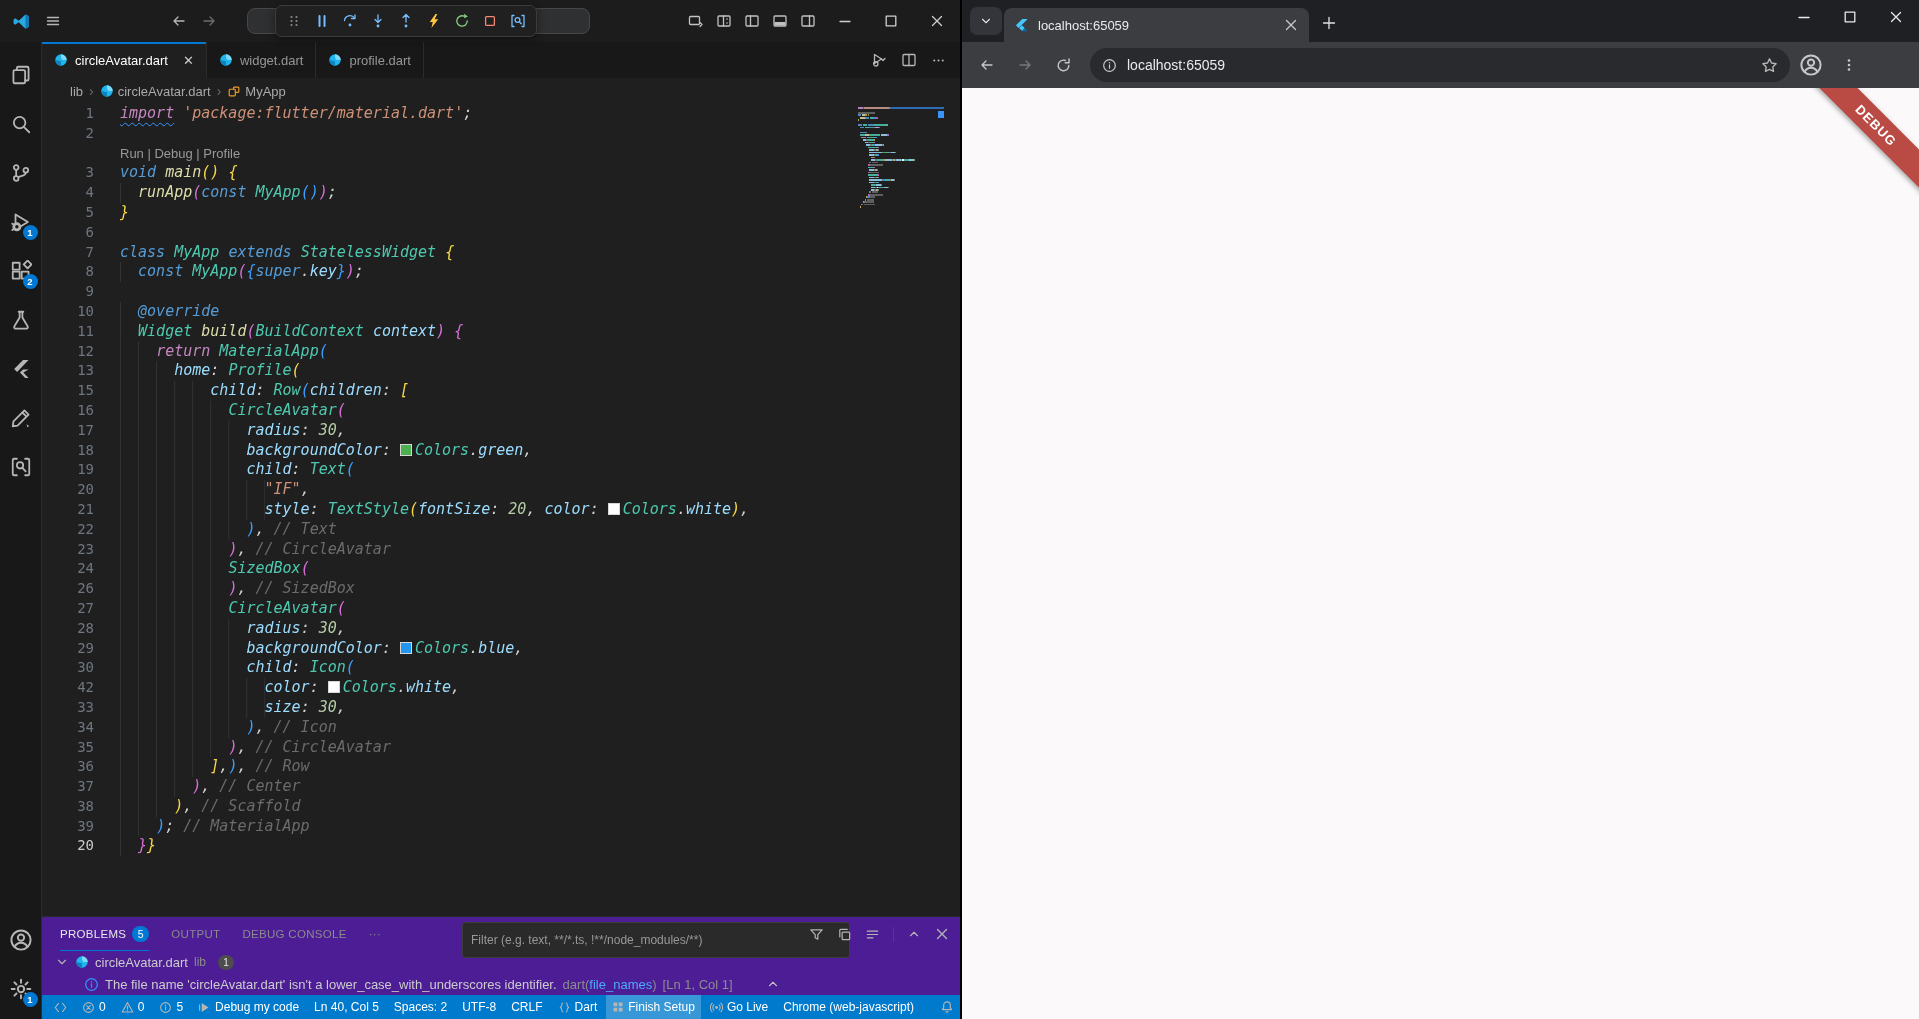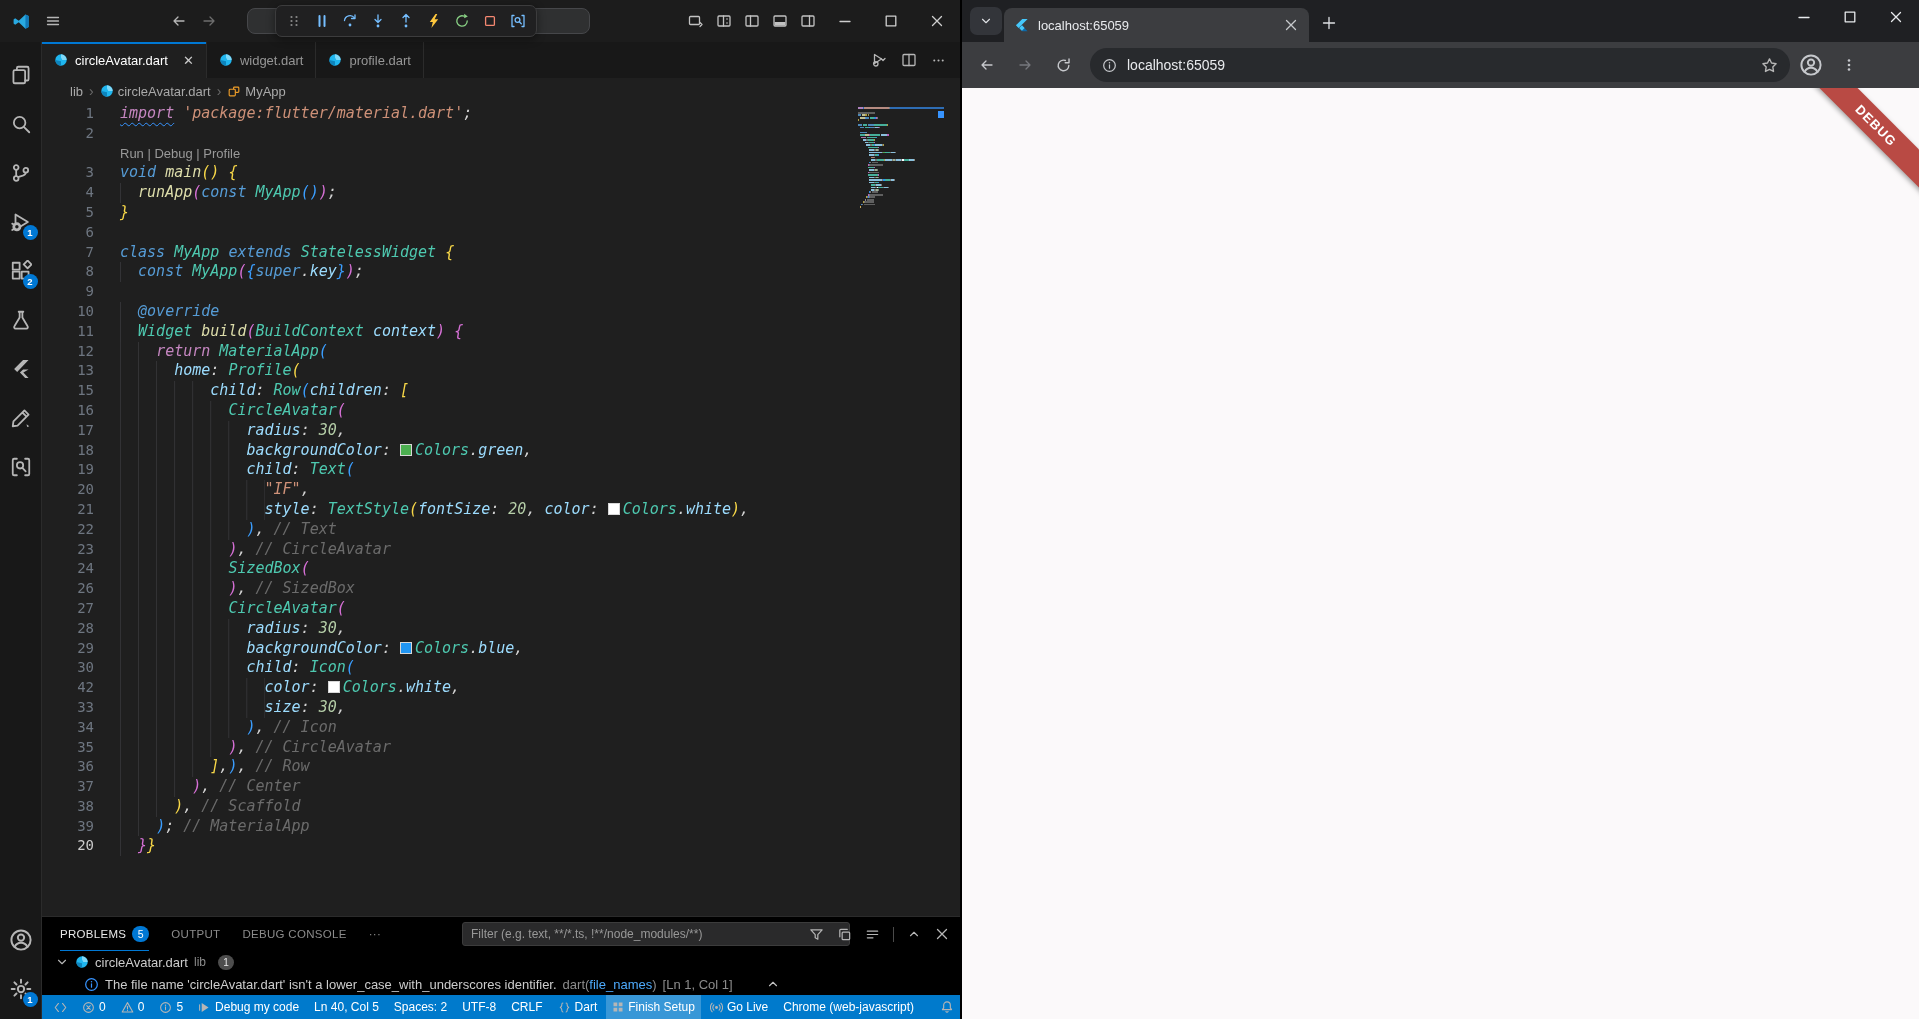--- a/index.html
+++ b/index.html
@@ -48,26 +48,26 @@
   .tk.p{color:#d4d4d4}.tk.y{color:#F7D748}.tk.i{color:#D670D6}.tk.b{color:#3B9EFF}
   .tk.u{text-decoration:underline; text-decoration-style:wavy; text-decoration-color:#3794FF; text-decoration-thickness:1px; text-underline-offset:4px;}
   .tk.w{display:inline-block; height:19.8px; vertical-align:top; background:linear-gradient(to right,#333336 1px,transparent 1px); background-size:2ch 100%;}
   .sw{display:inline-block; width:12px; height:12px; border:1px solid #d7d7d7; margin-right:3px; vertical-align:-1px;}
   .minimap { position:absolute; right:16px; top:3px; width:86px; }
   .mm-row { height:1.6px; margin-bottom:0.9px; white-space:nowrap; font-size:0; }
   .mm-seg { display:inline-block; height:1.6px; }
   .mm-info { position:absolute; right:0; top:4px; width:6px; height:7px; background:#3794FF; }
 
   
-  .panel { flex:0 0 79px; background:#000000; border-top:1px solid #2b2b2b; font-size:13px; }
+  .panel { flex:0 0 79px; background:#4c1d95; border-top:1px solid #2b2b2b; font-size:13px; }
   .panel-head { height:34px; display:flex; align-items:center; padding-left:18px; position:relative; }
   .ptab { display:flex; align-items:center; gap:6px; margin-right:22px; color:#8b8b8b; font-size:11.5px; letter-spacing:.3px; height:100%; }
   .ptab.active { color:#e7e7e7; border-bottom:1px solid #0078d4; }
   .pbadge { background:#0078d4; color:#fff; border-radius:9px; min-width:17px; height:16px; font-size:10.5px; display:flex; align-items:center; justify-content:center; padding:0 4px; }
-  .pfilter { position:absolute; left:420px; top:5px; width:388px; height:24px; background:#2a2a2b; border:1px solid #3c3c3c; border-radius:3px; color:#989898; font-size:12px; padding:0 8px; font-family:"Liberation Sans",sans-serif; }
+  .pfilter { position:absolute; left:420px; top:5px; width:388px; height:36px; background:#2a2a2b; border:1px solid #3c3c3c; border-radius:3px; color:#989898; font-size:12px; padding:0 8px; font-family:"Liberation Sans",sans-serif; }
   .pfilter::placeholder { color:#989898; }
   .phead-actions { position:absolute; right:10px; top:0; height:34px; display:flex; align-items:center; gap:13px; color:#c2c2c2; }
   .psep { width:1px; height:15px; background:#4a4a4a; }
   .prow { height:22px; display:flex; align-items:center; color:#cccccc; }
   .prow1 { padding-left:13px; gap:6px; }
   .prow2 { padding-left:42px; gap:6px; position:relative; }
   .dim { color:#8c8c8c; }
   .gbadge { background:#4d4d4d; color:#e8e8e8; border-radius:9px; min-width:16px; height:15px; font-size:10px; display:flex; align-items:center; justify-content:center; margin-left:6px; }
   .plink { color:#4daafc; }
   .prow2 .caret { position:absolute; right:180px; color:#c2c2c2; }

